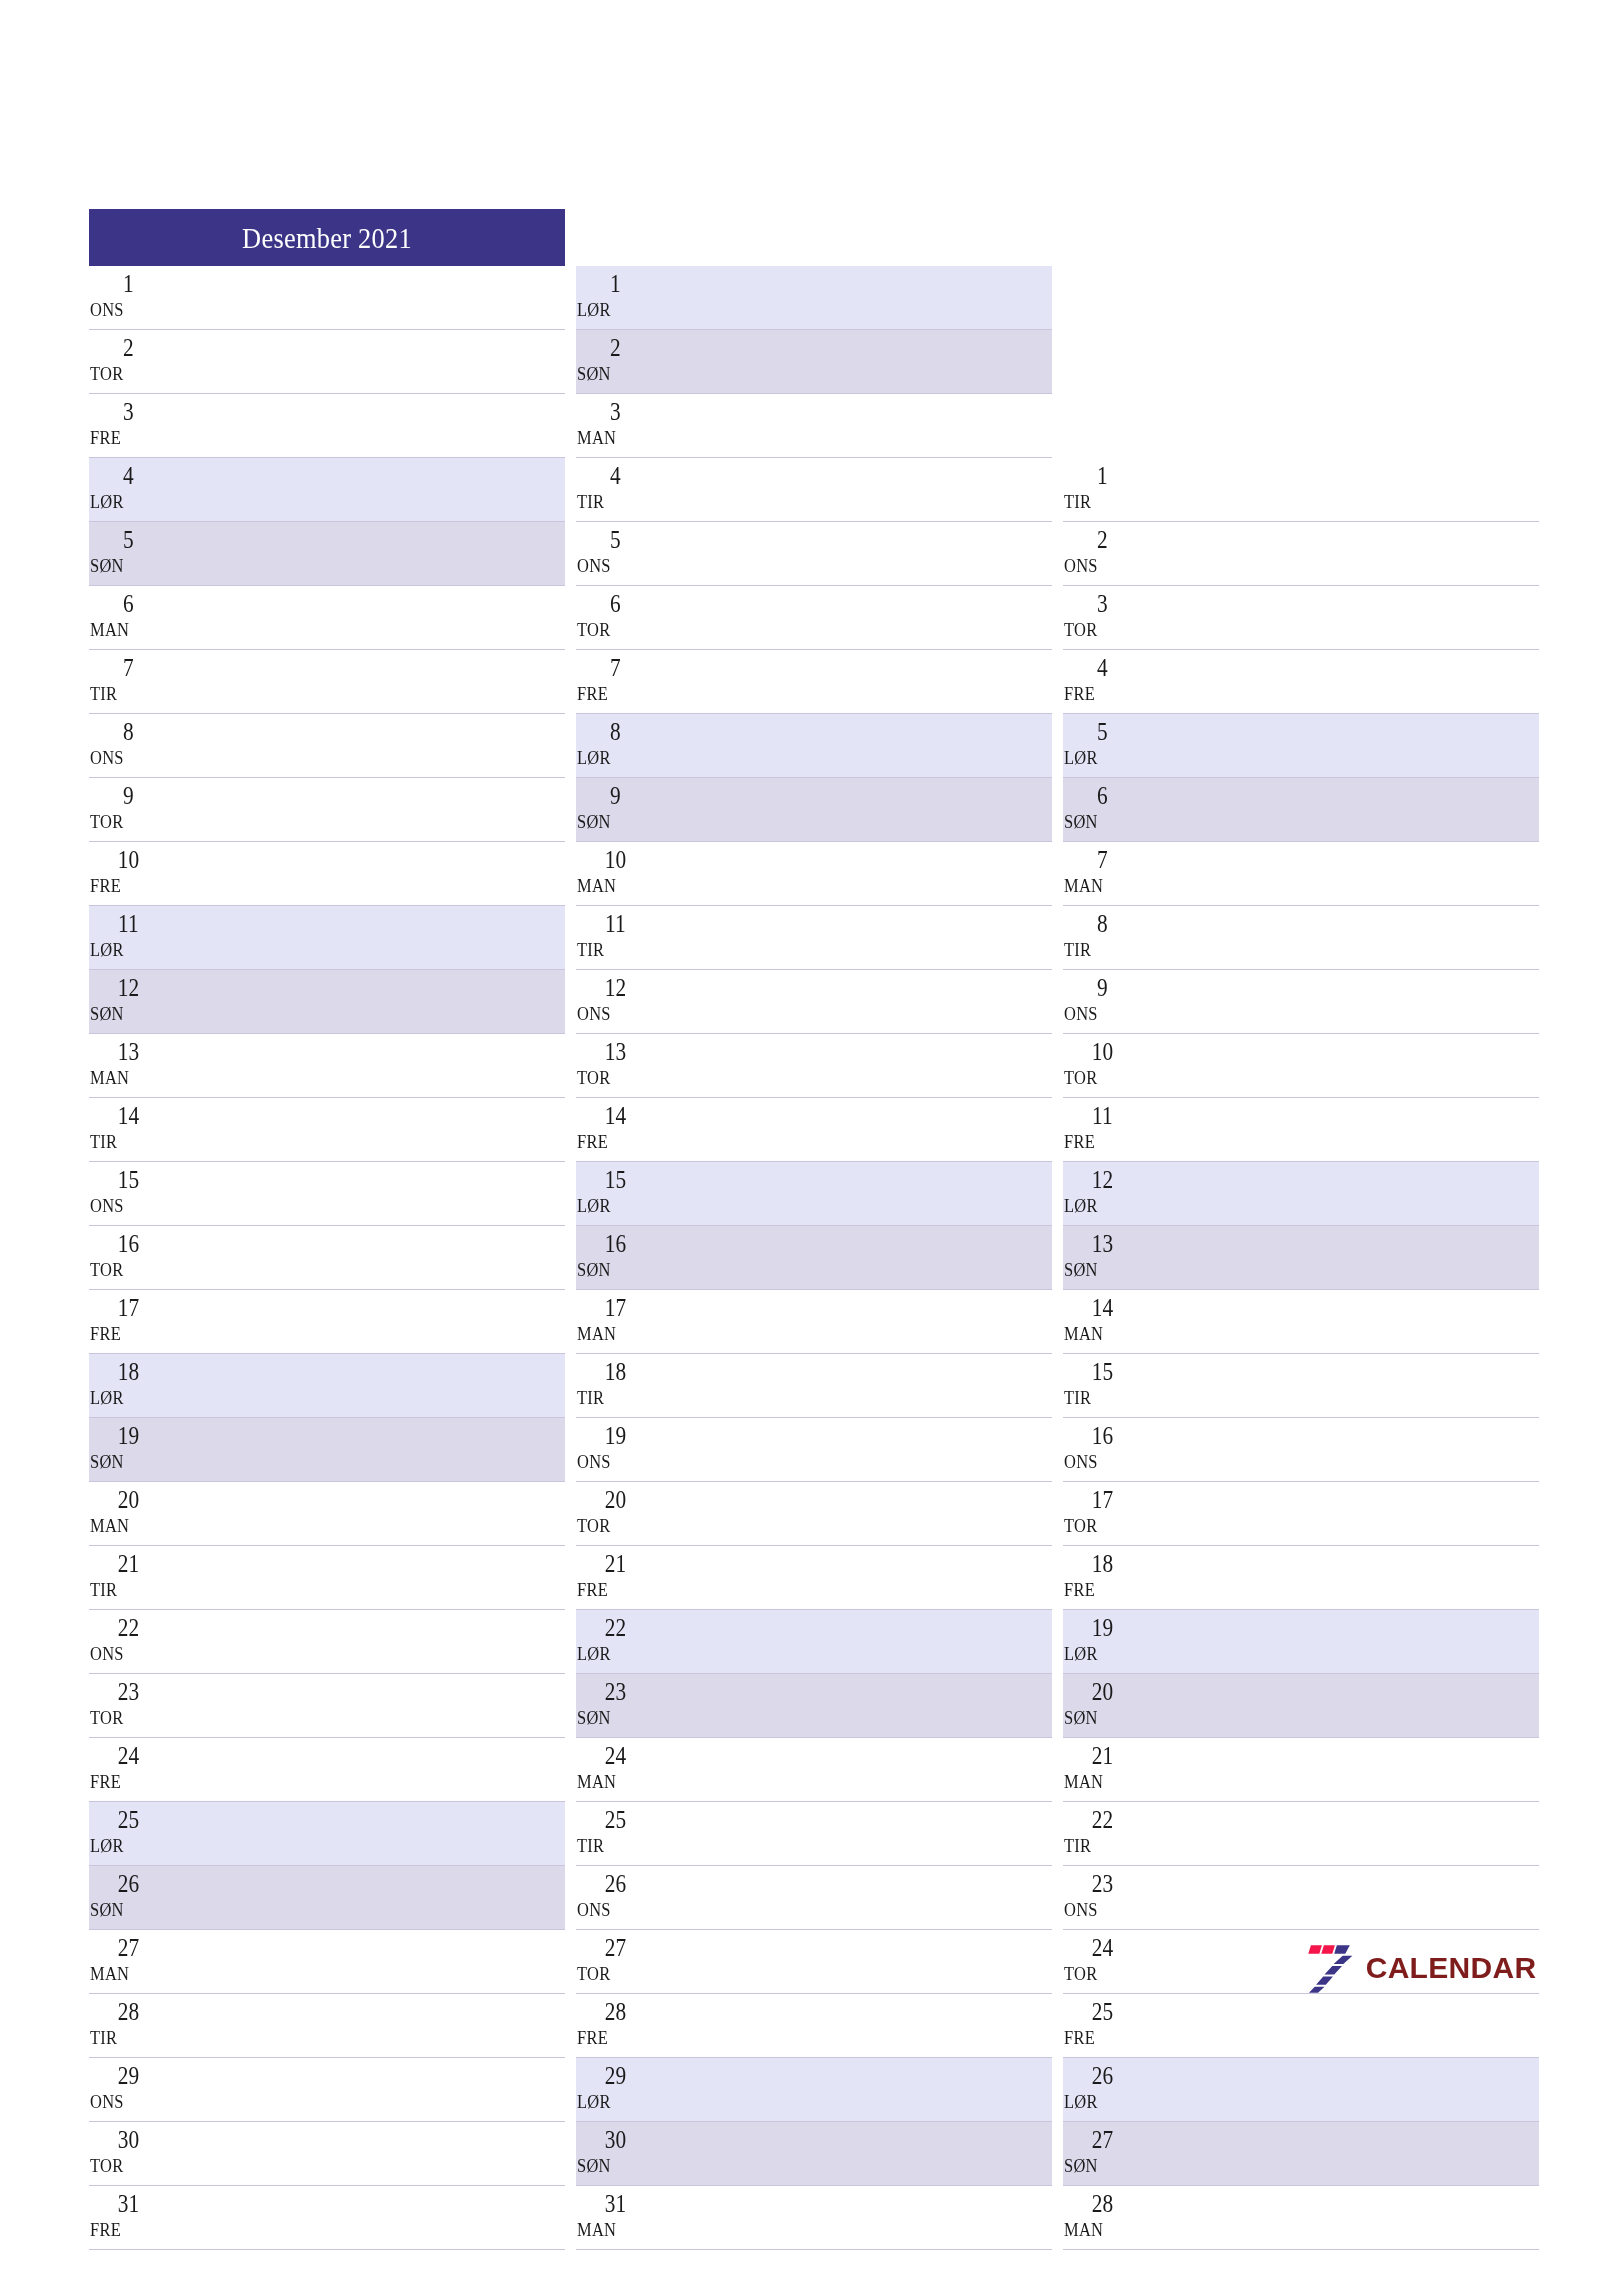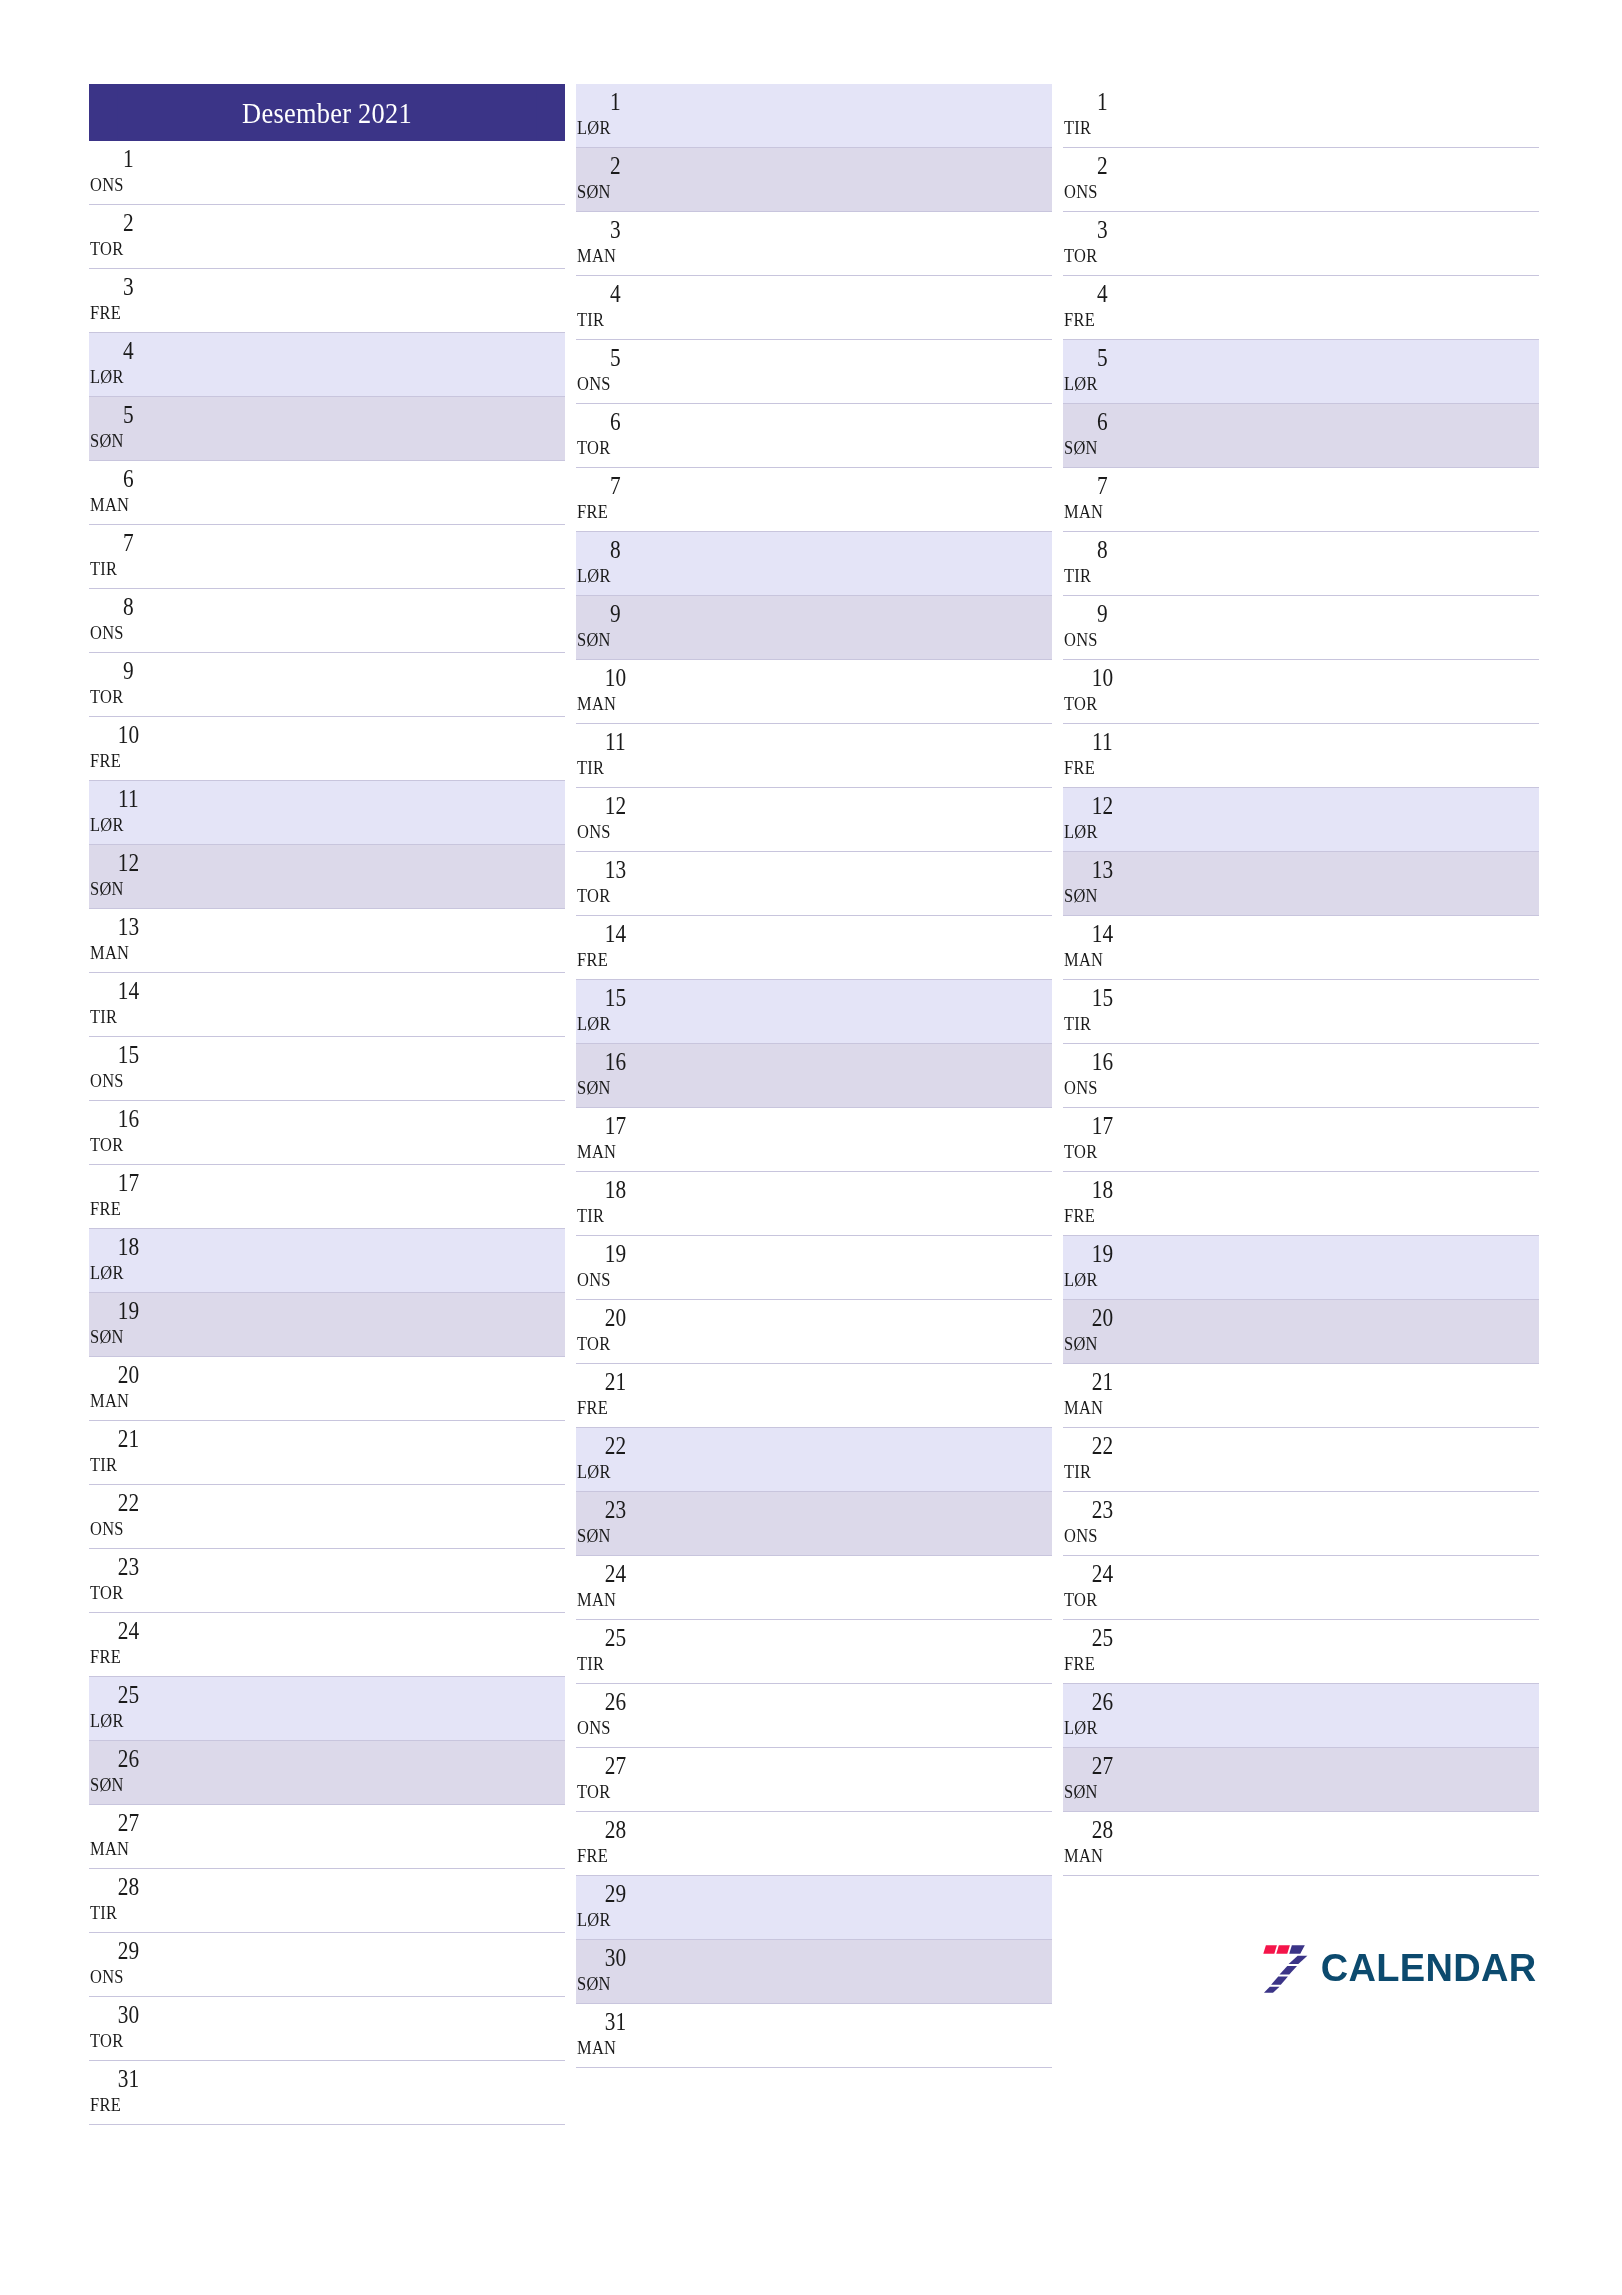--- a/index.html
+++ b/index.html
@@ -25,20 +25,21 @@
 
   #columns {
     position: absolute;
     left: 89px;
     top: 84px;
     width: 1450px;
     height: 2166px;
     display: flex;
     flex-direction: row;
     justify-content: space-between;
+    align-items: flex-end;
   }
 
   .month-col {
     width: 476px;
     display: flex;
     flex-direction: column;
     position: relative;
   }
 
   .month-header {
@@ -114,24 +115,24 @@
     gap: 10.5px;
   }
   .brand-mark {
     position: relative;
     width: 48px;
     height: 50px;
   }
   .brand-text {
     font-family: "Liberation Sans", "DejaVu Sans", sans-serif;
     font-weight: bold;
-    font-size: 38px;
+    font-size: 30px;
     line-height: 30px;
     letter-spacing: 0.3px;
-    color: #0c4a6e;
+    color: #7f1d1d;
   }
 </style>
 </head>
 <body>
 
 <div id="page">
   <div id="columns">
       <div class="month-col">
         <div class="month-header-wrap">
           <div class="month-header">Desember 2021</div>

